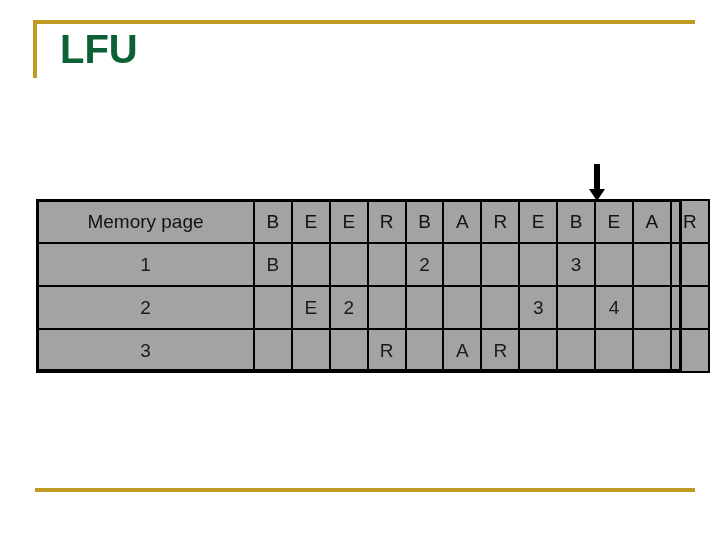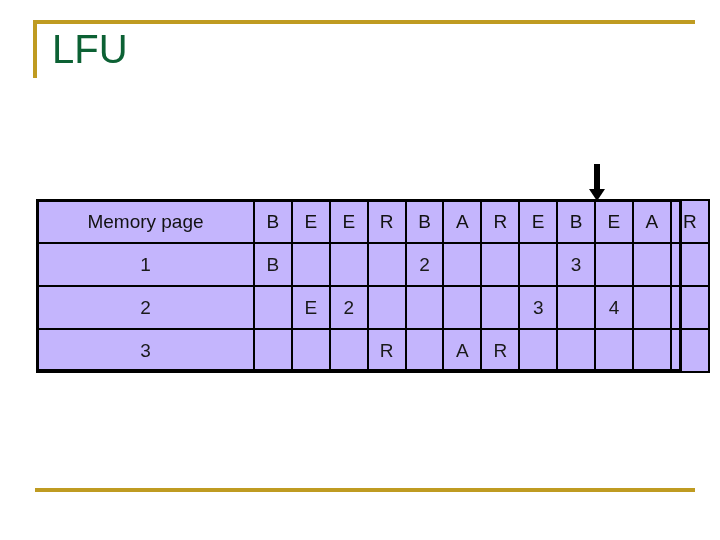--- a/index.html
+++ b/index.html
@@ -27,26 +27,26 @@
   #title-rule-left {
     position: absolute;
     left: 33px;
     top: 20px;
     width: 4px;
     height: 58px;
     background: #bf9b21;
   }
   #page-title {
     position: absolute;
-    left: 52px;
+    left: 60px;
     top: 25px;
     font-size: 40px;
     line-height: 48px;
     color: #0c6134;
-    font-weight: 400;
+    font-weight: 700;
     letter-spacing: 0px;
     white-space: nowrap;
   }
 
   
   #footer-rule {
     position: absolute;
     left: 35px;
     top: 488px;
     width: 660px;
@@ -64,21 +64,21 @@
   }
 
   
   #trace-table {
     position: absolute;
     left: 36px;
     top: 199px;
     width: 646px;
     border-collapse: collapse;
     table-layout: fixed;
-    background: #c4b5fd;
+    background: #a3a3a3;
   }
   #trace-table td, #trace-table th {
     border: 2px solid #000000;
     padding: 0;
     margin: 0;
     height: 41px;
     text-align: center;
     vertical-align: middle;
     font-weight: 400;
     font-size: 19px;

